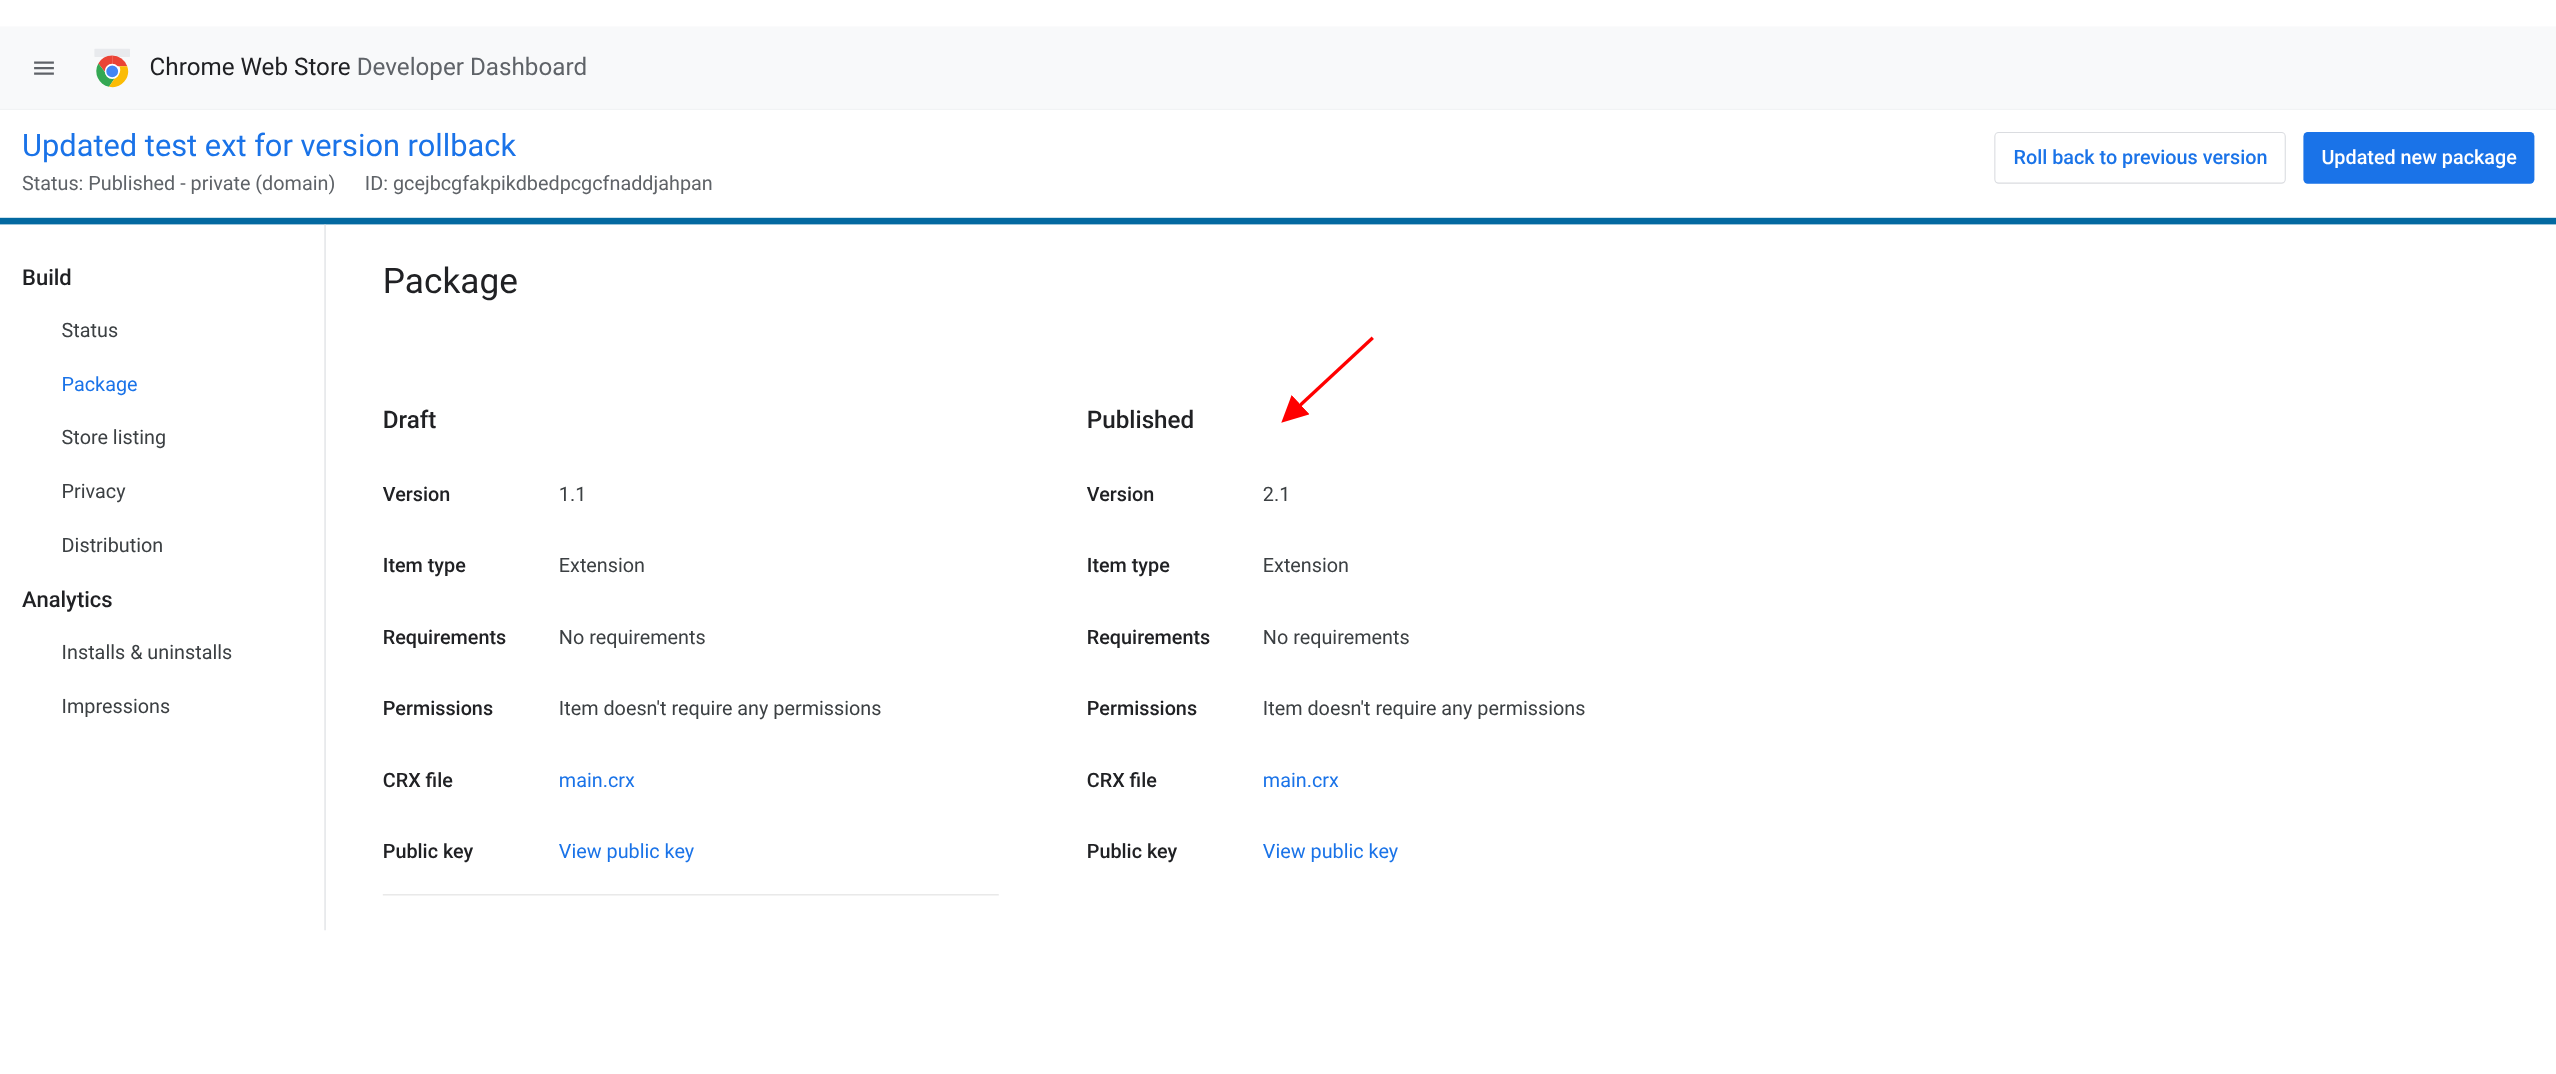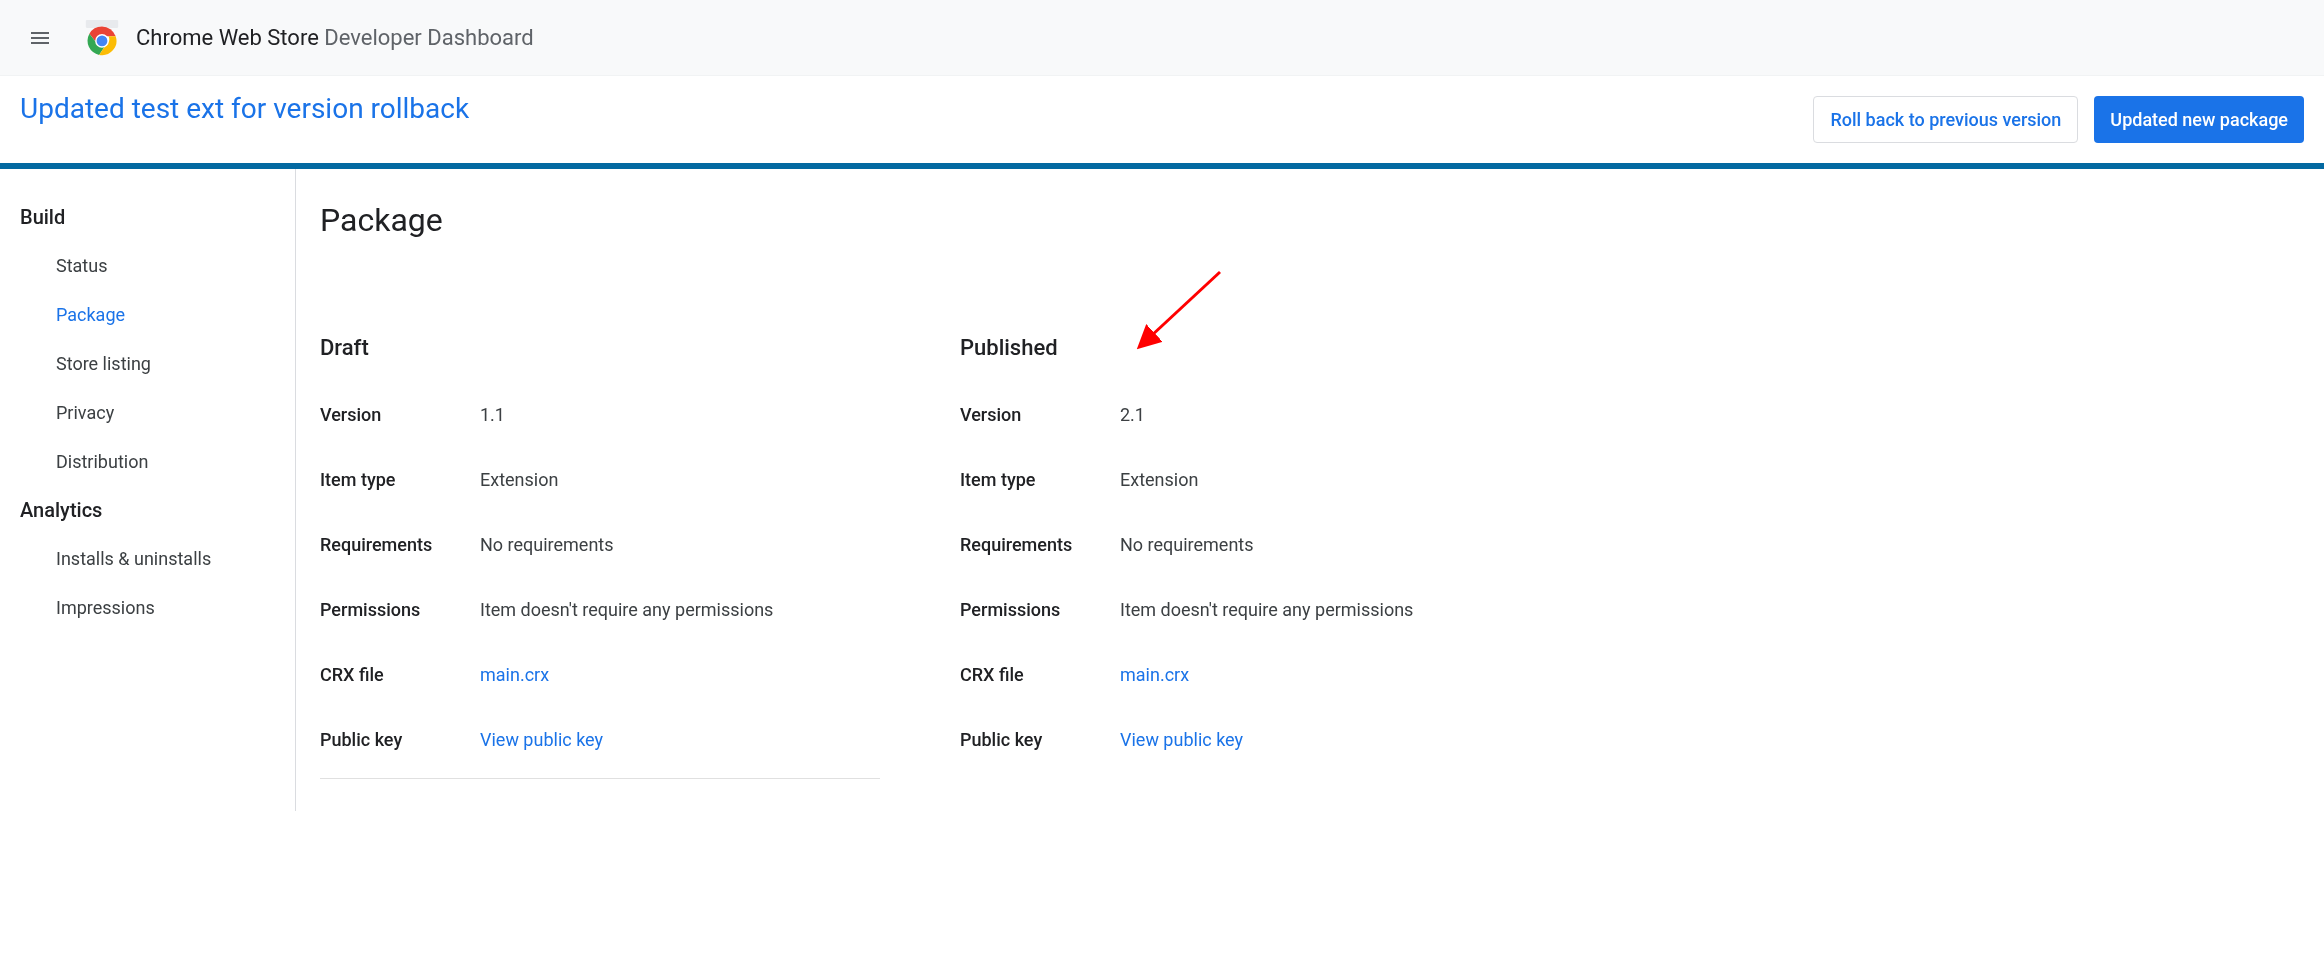--- a/index.html
+++ b/index.html
@@ -12,20 +12,21 @@
       background: #fff;
       color: #202124;
     }
     .top-bar {
       display: flex;
       align-items: center;
       padding: 24px 16px;
       background: #f8f9fa;
       height: 76px;
       border-bottom: 1px solid #f1f3f4;
+      margin-top: 24px;
     }
     .menu-icon {
       width: 48px;
       height: 48px;
       display: flex;
       align-items: center;
       justify-content: center;
       cursor: pointer;
       border-radius: 50%;
     }
@@ -87,20 +88,21 @@
       background: #fff;
       color: #1a73e8;
       border: 1px solid #dadce0;
     }
     .btn-primary {
       background: #1a73e8;
       color: #fff;
     }
     .main-container {
       display: flex;
+      gap: 28px;
     }
     .sidebar {
       width: 296px;
       border-right: 1px solid #dadce0;
       padding: 24px 0;
       min-height: 600px;
     }
     .sidebar-section {
       font-size: 20px;
       font-weight: 500;
@@ -196,20 +198,27 @@
   </div>
   <div class="top-title">
     <span class="dark">Chrome Web Store</span>
     <span>Developer Dashboard</span>
   </div>
 </div>
 
 <div class="sub-header">
   <div class="sub-header-left">
     <div class="ext-title">Updated test ext for version rollback</div>
+    <div class="ext-meta">
+      <span>Status:</span>
+      <span>Published - private (domain)</span>
+      &nbsp;&nbsp;&nbsp;&nbsp;
+      <span>ID:</span>
+      <span>gcejbcgfakpikdbedpcgcfnaddjahpan</span>
+    </div>
   </div>
   <div class="sub-header-right">
     <button class="btn btn-outline">Roll back to previous version</button>
     <button class="btn btn-primary">Updated new package</button>
   </div>
 </div>
 
 <div class="main-container">
   <div class="sidebar">
     <div class="sidebar-section">Build</div>

